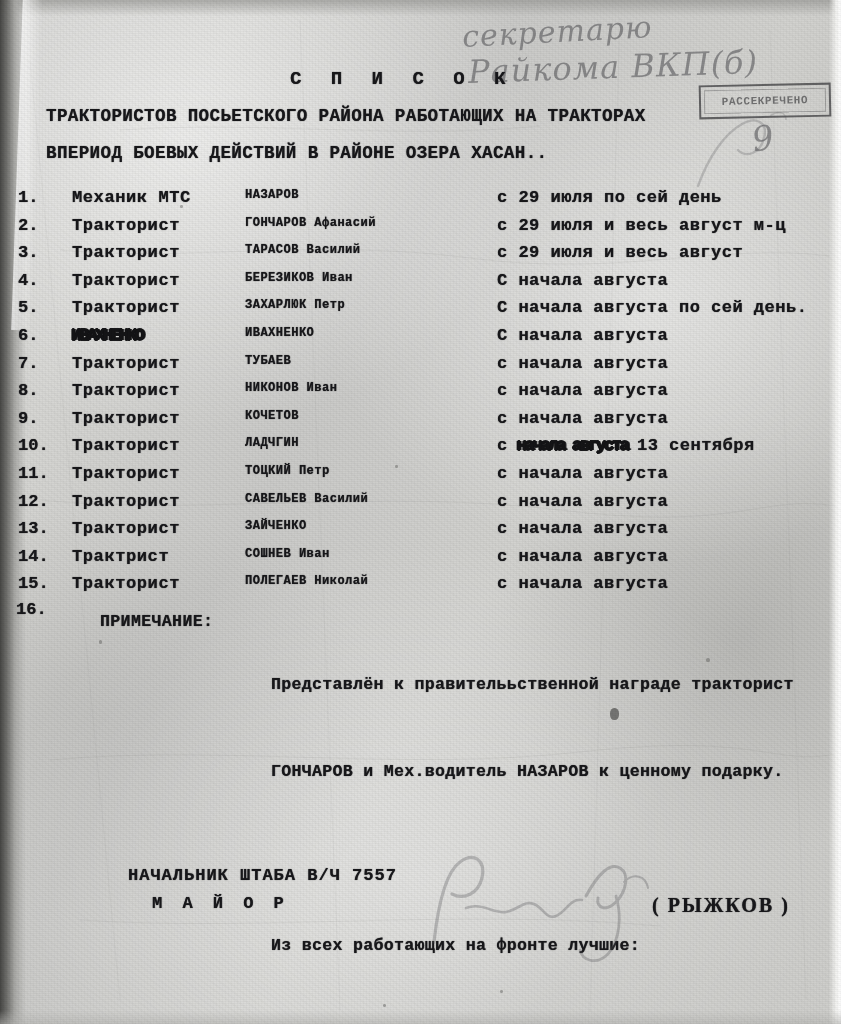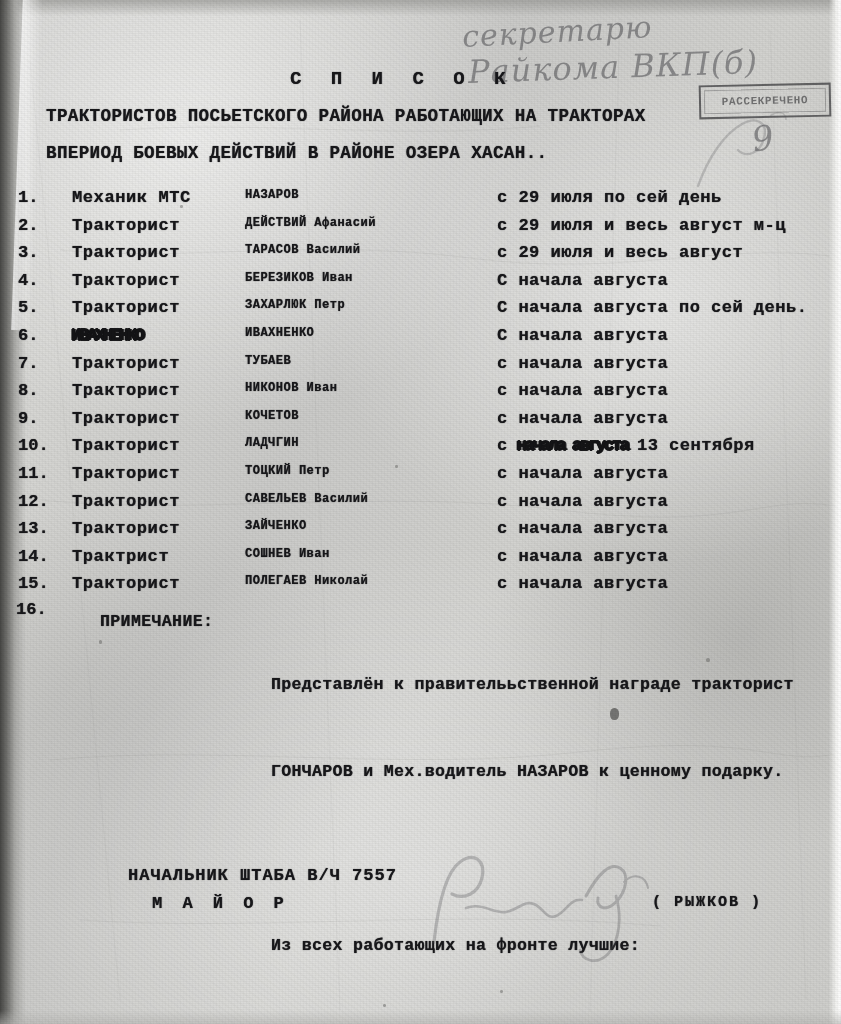--- a/index.html
+++ b/index.html
@@ -98,21 +98,21 @@
 
   .marker16{ left:16px; top:600px; font-size:17px; }
 
   .note-label{ left:100px; top:612px; font-size:16.5px; letter-spacing:.4px; }
   .note-body{ position:absolute; left:271px; top:612px; font-size:16.5px; letter-spacing:.35px; line-height:29px; }
   .note-body .blk{ margin:0; white-space:pre; }
   .note-body .gap{ height:29px; }
 
   .sig1{ left:128px; top:866px; font-size:17px; letter-spacing:1px; }
   .sig2{ left:152px; top:894px; font-size:17px; letter-spacing:5px; }
-  .sig3{ left:652px; top:894px; font-size:15px; letter-spacing:2px; }
+  .sig3{ left:652px; top:894px; font-size:20px; letter-spacing:2px;font-family:Liberation Serif, serif; }
 
   
   .stamp{
     position:absolute; left:699px; top:84px;
     width:128px; height:30px;
     border:2px solid #4a4a4c;
     transform:rotate(-1.2deg);
     opacity:.82;
     display:flex; align-items:center; justify-content:center;
     overflow:hidden;
@@ -203,21 +203,21 @@
   <div id="list-rows">
       <div class="row" style="top: 188px; left: 0px; width: 841px;">
         <span class="tw c-num">1.</span>
         <span class="tw c-job">Механик МТС</span>
         <span class="tw c-name">НАЗАРОВ</span>
         <span class="tw c-date">с 29 июля по сей день</span>
       </div>
       <div class="row" style="top: 215.6px; left: 0px; width: 841px;">
         <span class="tw c-num">2.</span>
         <span class="tw c-job">Тракторист</span>
-        <span class="tw c-name">ДЕЙСТВИЙ Афанасий</span>
+        <span class="tw c-name">ГОНЧАРОВ Афанасий</span>
         <span class="tw c-date">с 29 июля и весь август м-ц</span>
       </div>
       <div class="row" style="top: 243.2px; left: 0px; width: 841px;">
         <span class="tw c-num">3.</span>
         <span class="tw c-job">Тракторист</span>
         <span class="tw c-name">ТАРАСОВ Василий</span>
         <span class="tw c-date">с 29 июля и весь август</span>
       </div>
       <div class="row" style="top: 270.8px; left: 0px; width: 841px;">
         <span class="tw c-num">4.</span>

